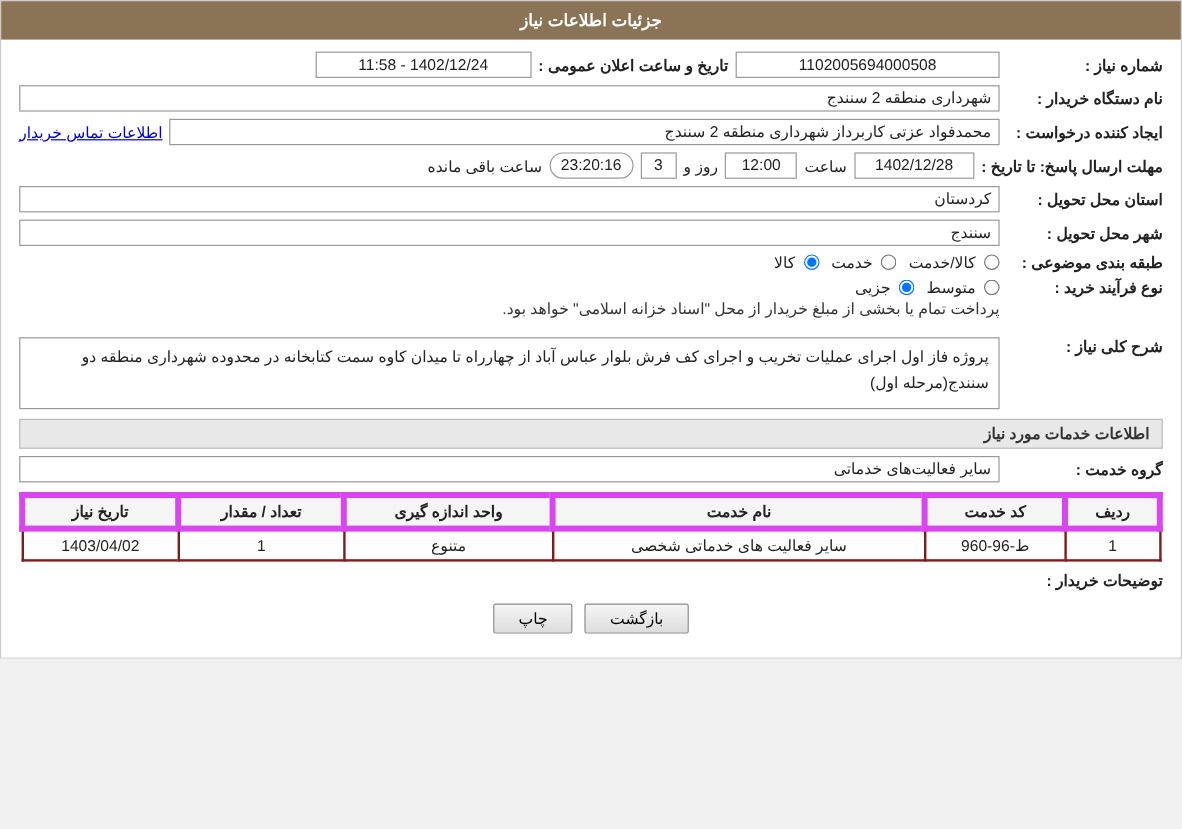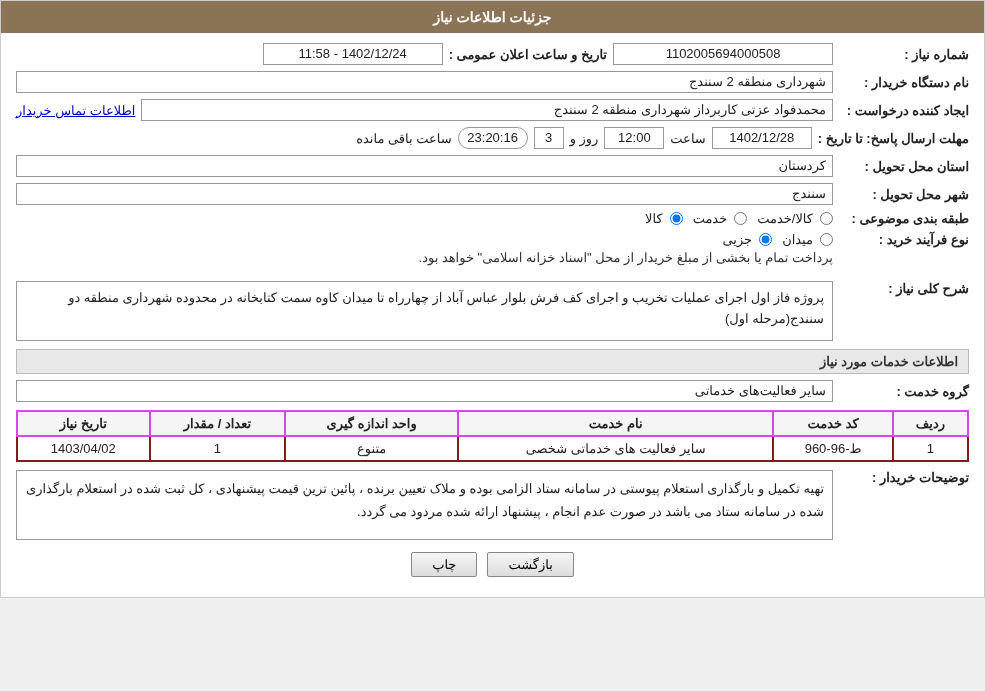--- a/index.html
+++ b/index.html
@@ -99,21 +99,21 @@
     .table-section {
       margin-top: 8px;
     }
     table {
       width: 100%;
       border-collapse: collapse;
       margin-bottom: 8px;
     }
     table th {
       background: #f5f5f5;
-      border: 2px solid #d946ef;
+      border: 5px solid #d946ef;
       padding: 4px 8px;
       text-align: center;
       font-weight: bold;
       margin-left: 47px;
     }
     table td {
       border: 2px solid #7f1d1d;
       padding: 4px 8px;
       text-align: center;
     }
@@ -208,21 +208,21 @@
         </div>
       </div>
     </div>
 
     <div class="row" style="align-items:flex-start;">
       <span class="label">نوع فرآیند خرید :</span>
       <div style="flex:1;">
         <div class="radio-group">
           <div class="radio-item">
             <input type="radio" name="noeFarayand" style="">
-            <span>میدان</span>
+            <span>متوسط</span>
           </div>
           <div class="radio-item">
             <input type="radio" name="noeFarayand" checked="" style="">
             <span>جزیی</span>
           </div>
         </div>
         <div style="margin-top:3px; color:#333;">پرداخت تمام یا بخشی از مبلغ خریدار از محل "اسناد خزانه اسلامی" خواهد بود.</div>
       </div>
     </div>
 
@@ -259,21 +259,20 @@
                 <td>متنوع</td>
                 <td>1</td>
                 <td>1403/04/02</td>
               </tr>
             </tbody>
         </table>
       </div>
 
       <div class="row" style="align-items:flex-start;">
         <span class="label">توضیحات خریدار :</span>
-        <div class="notes-box">تهیه  تکمیل و بارگذاری استعلام پیوستی در سامانه ستاد الزامی بوده و ملاک تعیین برنده ، پائین ترین قیمت پیشنهادی ، کل ثبت شده در استعلام بارگذاری شده در سامانه ستاد می باشد در صورت عدم انجام ، پیشنهاد ارائه شده مردود می گردد.</div>
       </div>
     </div>
 
     <div class="button-row">
       <button class="btn">بازگشت</button>
       <button class="btn">چاپ</button>
     </div>
   </div>
 </div>
 

